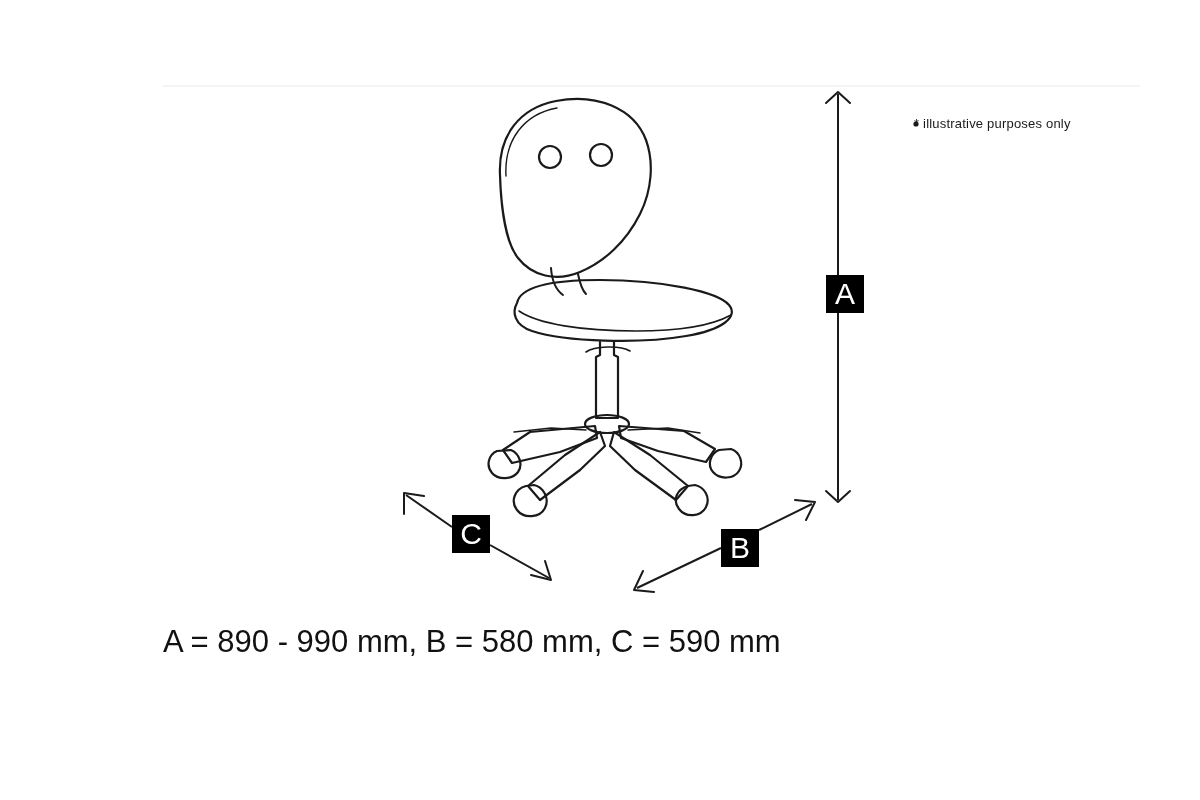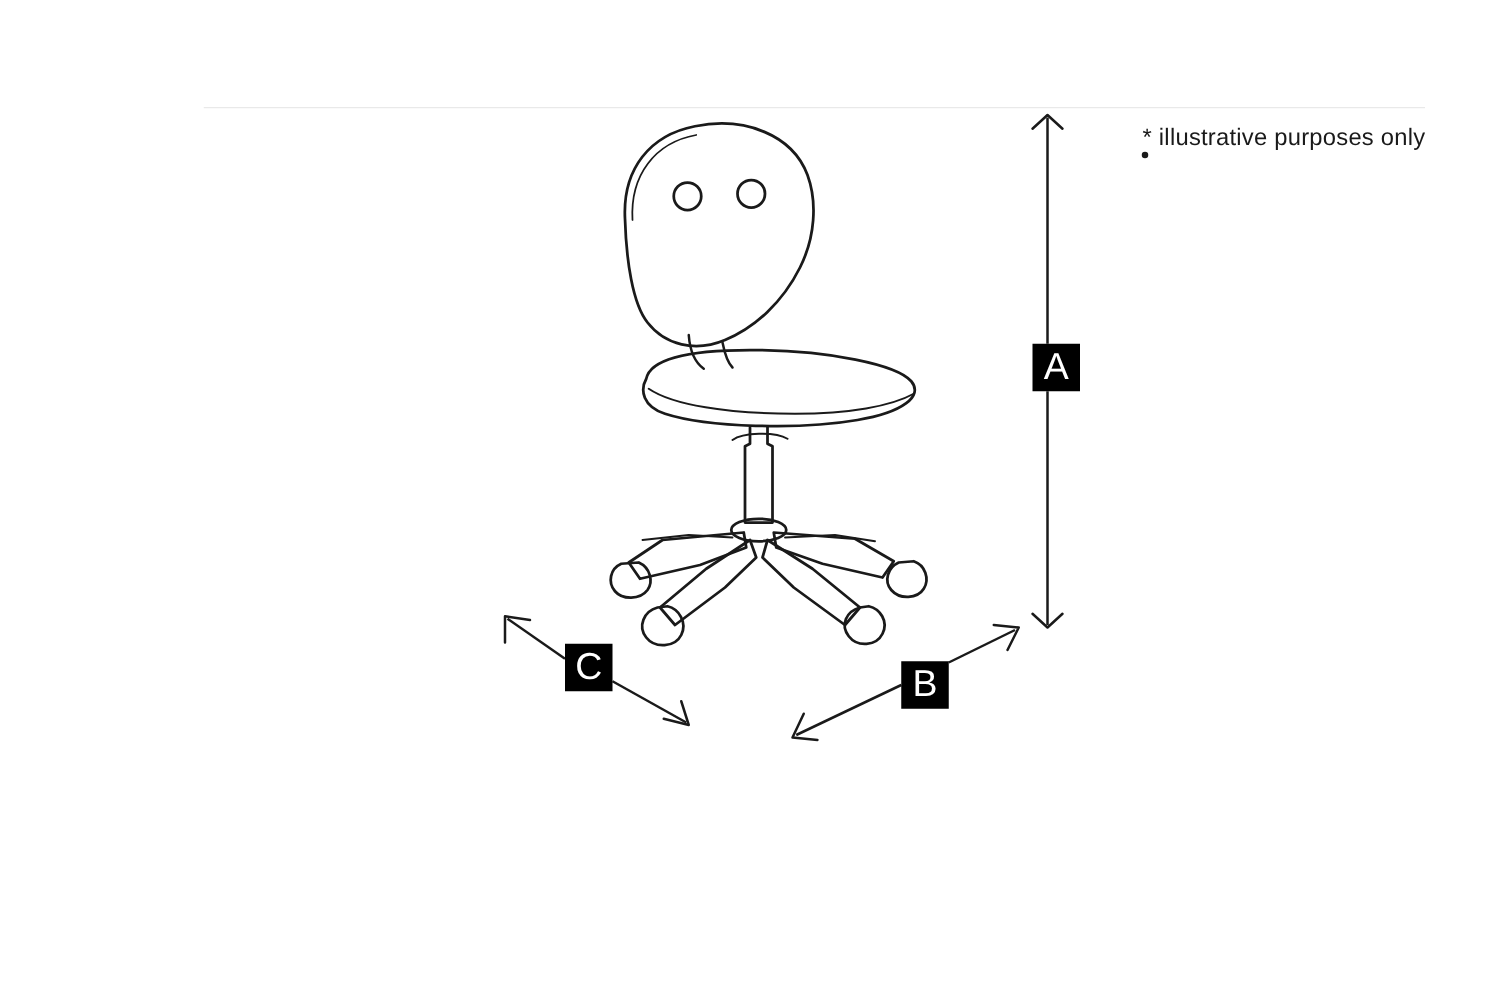--- a/index.html
+++ b/index.html
@@ -40,23 +40,23 @@
     text-align: center;
     width: 38px;
     height: 38px;
   }
   #badge-a { left: 826px; top: 275px; }
   #badge-b { left: 721px; top: 529px; }
   #badge-c { left: 452px; top: 515px; }
   #note-text {
     position: absolute;
     left: 914px;
-    top: 100px;
+    top: 116px;
     font-family: "Liberation Sans", sans-serif;
-    font-size: 19px;
+    font-size: 13px;
     letter-spacing: 0.2px;
     color: #1a1a1a;
     white-space: nowrap;
   }
   #caption-text {
     position: absolute;
     left: 163px;
     top: 624px;
     font-family: "Liberation Sans", sans-serif;
     font-size: 31px;
@@ -140,14 +140,15 @@
 
     <circle cx="916" cy="124" r="2.6" fill="#1a1a1a" stroke="none"></circle>
   </svg>
 
   <div class="dim-badge" id="badge-a">A</div>
   <div class="dim-badge" id="badge-b">B</div>
   <div class="dim-badge" id="badge-c">C</div>
 
   <div id="note-text">* illustrative purposes only</div>
 
+  <div id="caption-text">A = 890 - 990 mm, B = 580 mm, C = 590 mm</div>
 
 </div>
 
 </body></html>

